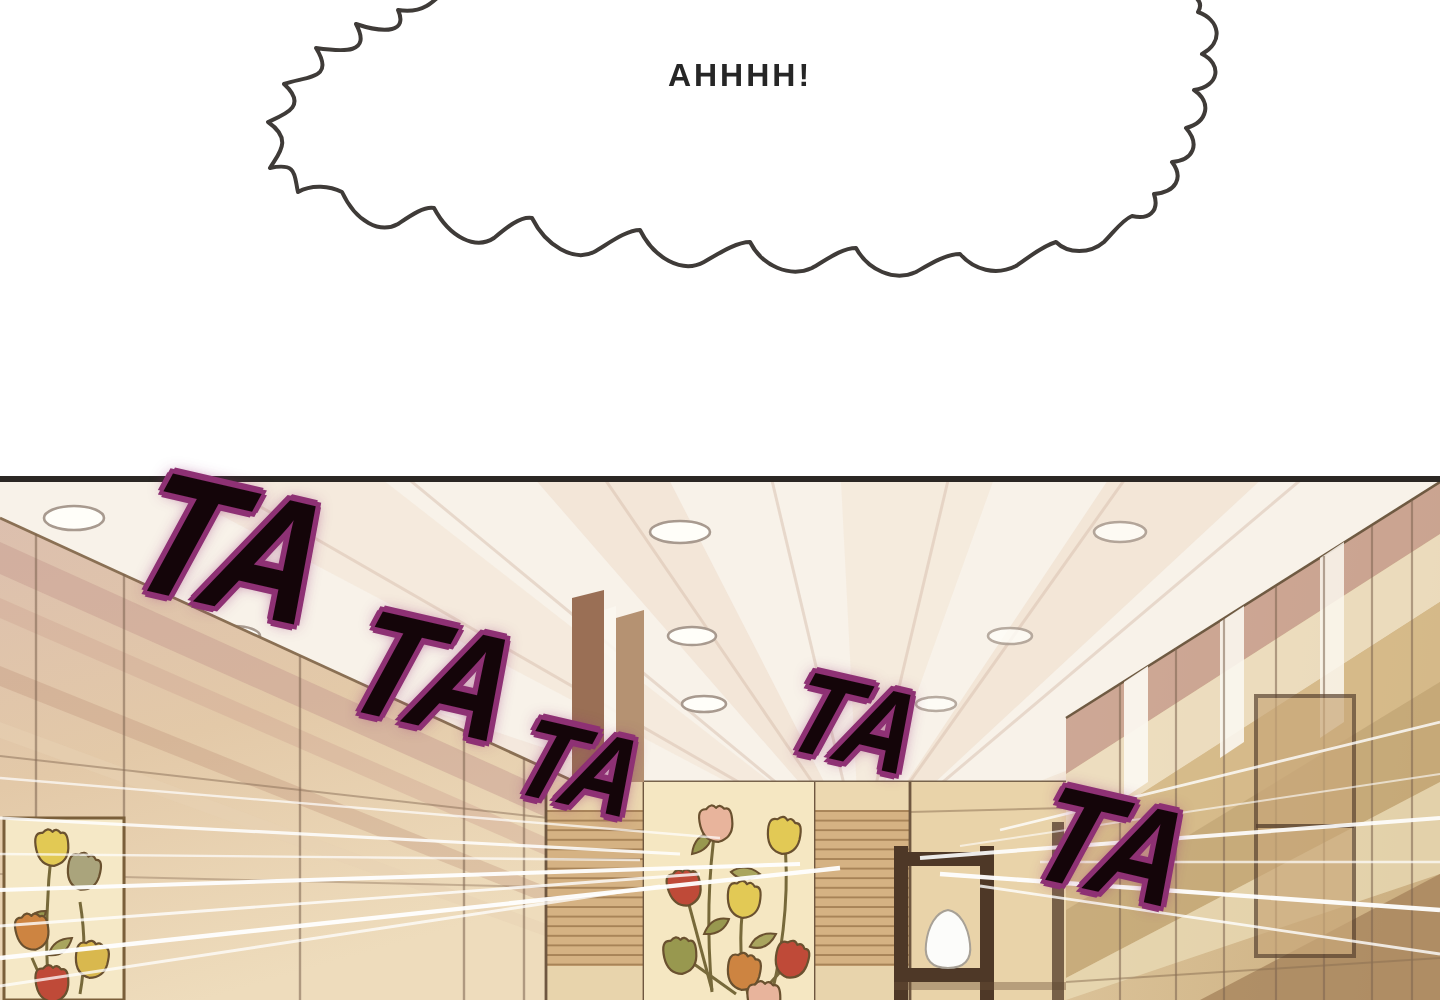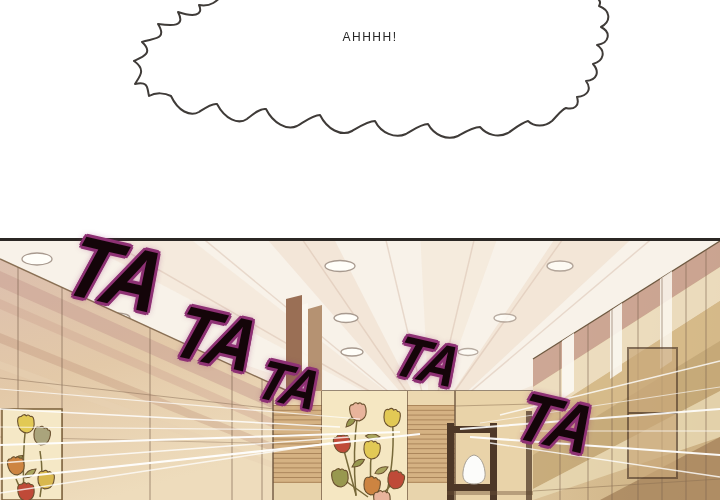--- a/index.html
+++ b/index.html
@@ -2,21 +2,21 @@
 <html><head>
 <meta charset="utf-8">
 <style>
   html,body{margin:0;padding:0;background:#ffffff;}
   .page{position:relative;width:720px;height:500px;overflow:hidden;background:#ffffff;
         font-family:"Liberation Sans",sans-serif;}
   
   .top-panel{position:absolute;left:0;top:0;width:720px;height:239px;background:#ffffff;}
   .bubble-svg{position:absolute;left:0;top:0;width:720px;height:200px;}
   .bubble-text{position:absolute;left:300px;top:30px;width:140px;text-align:center;
-        font-size:12px;font-weight:normal;letter-spacing:1.5px;color:#262626;}
+        font-size:16px;font-weight:bold;letter-spacing:1.5px;color:#262626;}
   
   .panel-border{position:absolute;left:0;top:238px;width:720px;height:3px;background:#2b2724;}
   .scene{position:absolute;left:0;top:241px;width:720px;height:259px;overflow:hidden;}
   .scene svg{display:block;}
   
   .ta{position:absolute;font-weight:bold;font-style:italic;line-height:1;
       letter-spacing:-0.03em;color:#140509;white-space:nowrap;
       transform:rotate(13deg) skewX(-6deg) scale(.92,1.04);transform-origin:left top;
       text-shadow:
         3px 0 0 #8e3174,-3px 0 0 #8e3174,0 3px 0 #8e3174,0 -3px 0 #8e3174,

